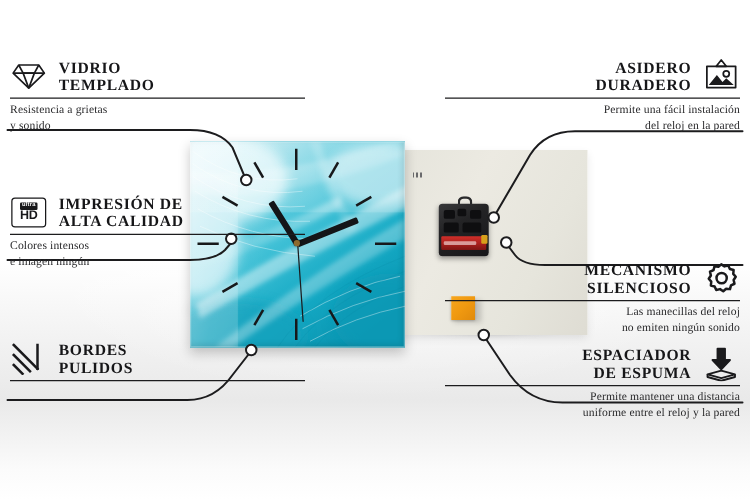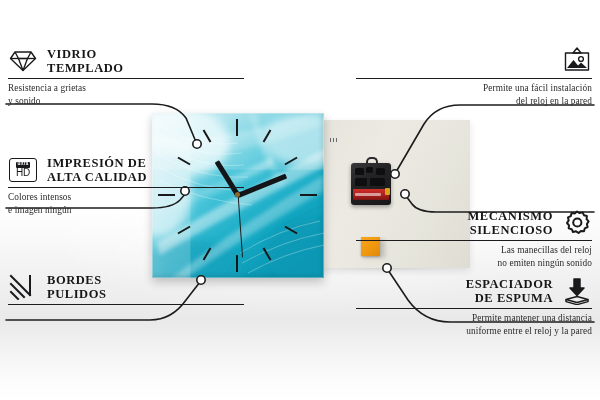--- a/index.html
+++ b/index.html
@@ -164,21 +164,21 @@
     display:flex; flex-direction:column; align-items:center; justify-content:center;
     line-height:1;
   }
   .hd-badge .hd-ultra {
     font-family:"Liberation Sans", sans-serif;
     font-size:4.6px; font-weight:700; letter-spacing:0.2px; color:#18181a;
     background:#18181a; color:#fff; padding:0.6px 1.6px; border-radius:1px;
   }
   .hd-badge .hd-main {
     font-family:"Liberation Sans", sans-serif;
-    font-size:10px; font-weight:400; letter-spacing:-0.2px; color:#18181a;
+    font-size:10px; font-weight:700; letter-spacing:-0.2px; color:#18181a;
     margin-top:0.5px;
   }
 </style>
 </head>
 <body>
 
 <div id="bg-wash"></div>
 <div id="bg-vignette"></div>
 
 <div id="stage">
@@ -363,20 +363,24 @@
     <span class="feat-title">
       <span>BORDES</span><br>
       <span>PULIDOS</span>
     </span>
   </div>
   <div class="feat-rule"></div>
 </div>
 
 <div class="feature right" id="f-asidero">
   <div class="feat-head">
+    <span class="feat-title">
+      <span>ASIDERO</span><br>
+      <span>DURADERO</span>
+    </span>
     <span class="feat-icon">
       <svg width="30" height="28" viewBox="0 0 30 28" fill="none" stroke="#1a1a1c" stroke-width="1.4" stroke-linejoin="round">
         <path d="M15 1 L11 6 H19 Z"></path>
         <rect x="3.5" y="6" width="23" height="17"></rect>
         <circle cx="19" cy="12" r="2.4"></circle>
         <path d="M5 21 L11.5 13 L16 18.5 L19 15.5 L25 21 Z" fill="#1a1a1c" stroke="none"></path>
       </svg>
     </span>
   </div>
   <div class="feat-rule"></div>

